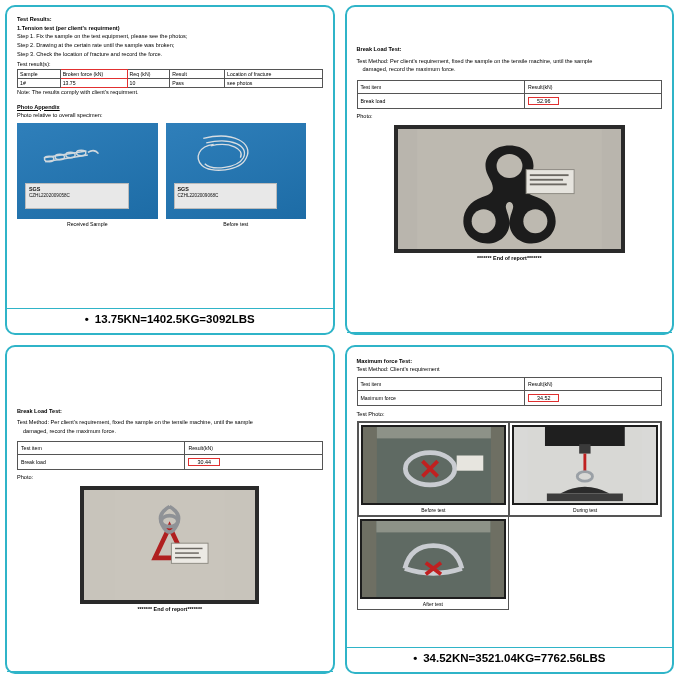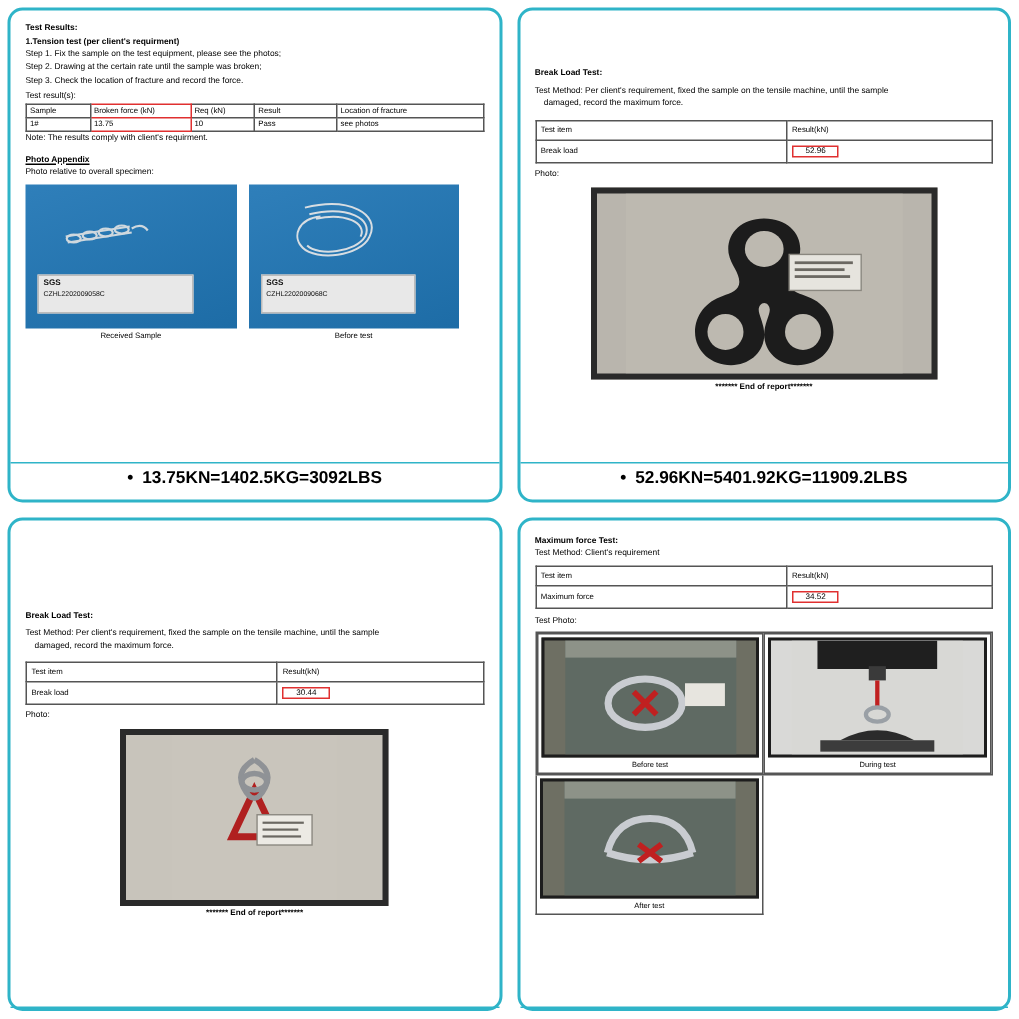--- a/index.html
+++ b/index.html
@@ -152,21 +152,20 @@
             <g fill="#6b6862">
               <rect x="122" y="49" width="42" height="2"></rect>
               <rect x="122" y="54" width="36" height="2"></rect>
               <rect x="122" y="59" width="40" height="2"></rect>
             </g>
           </svg>
         </div>
         <div class="endrep">******* End of report*******</div>
       </div>
       <div class="sep"></div>
-      <div class="caption"><span class="dot">•</span><span>52.96KN=5401.92KG=11909.2LBS</span></div>
     </div>
   </div>
 
   <div class="cell">
     <div class="panel">
       <div class="doc" style="padding-top:60px;">
         <div class="t hdr">Break Load Test:</div>
         <div class="t" style="margin-top:3px;">Test Method: Per client's requirement, fixed the sample on the tensile machine, until the sample</div>
         <div class="t" style="margin-left:6px;">damaged, record the maximum force.</div>
         <table class="g" style="margin-top:6px;">
@@ -268,16 +267,17 @@
               </g>
               <g stroke="#c02020" stroke-width="4" fill="none">
                 <path d="M52 44 l16 12 M68 44 l-16 12"></path>
               </g>
             </svg>
           </div>
           <div class="p4-cap">After test</div>
         </div>
       </div>
       <div class="sep"></div>
+      <div class="caption"><span class="dot">•</span><span>34.52KN=3521.04KG=7762.56LBS</span></div>
     </div>
   </div>
 
 </div>
 
 </body></html>

